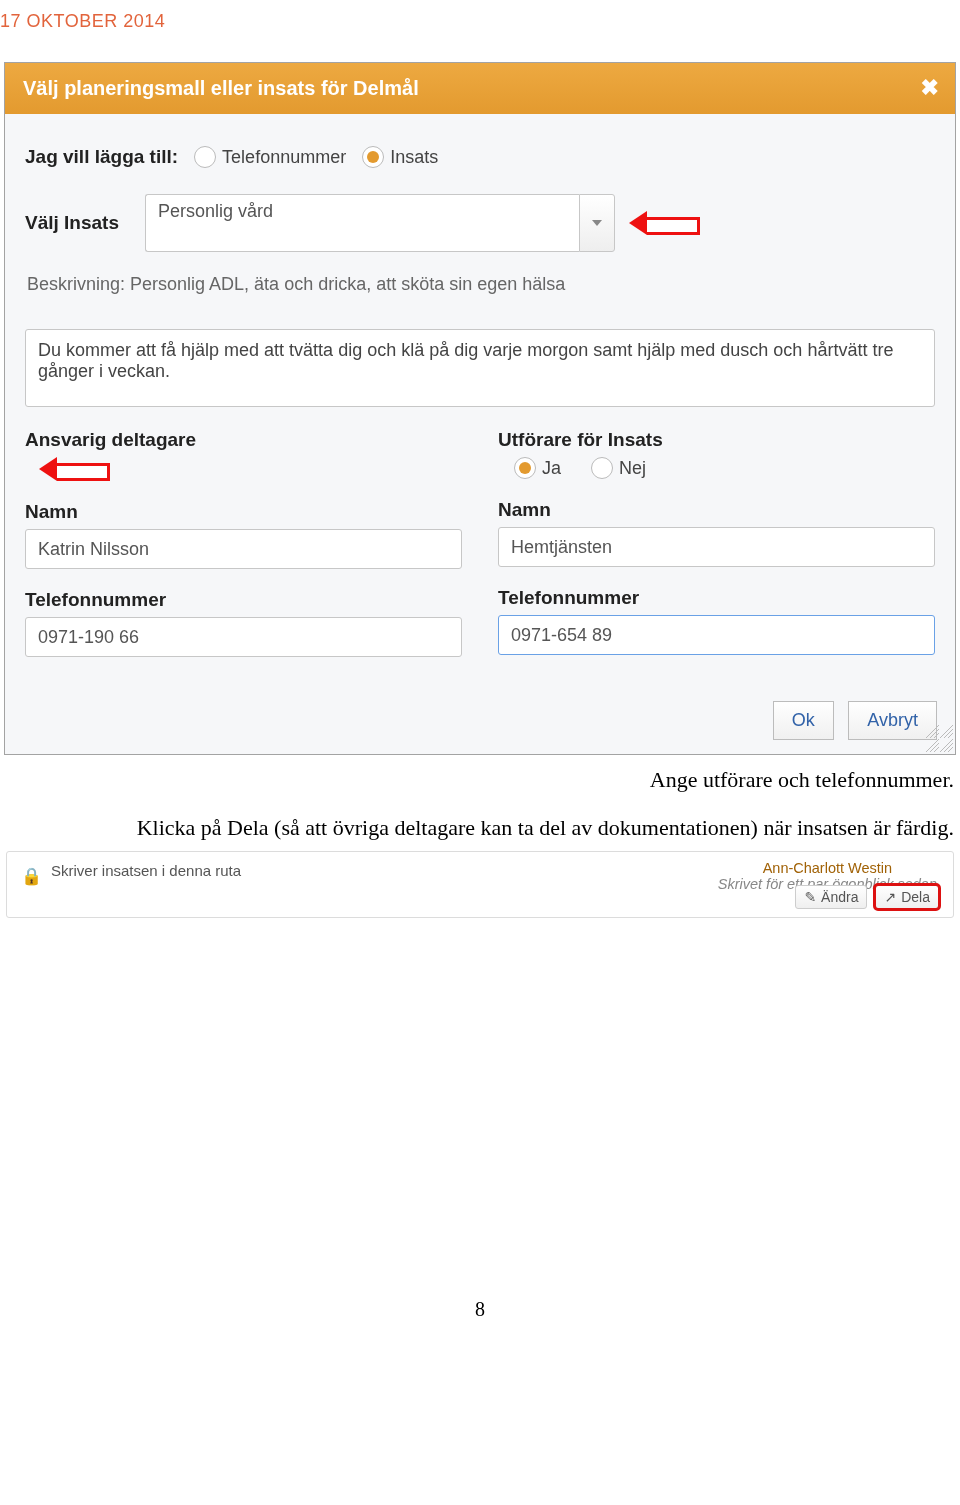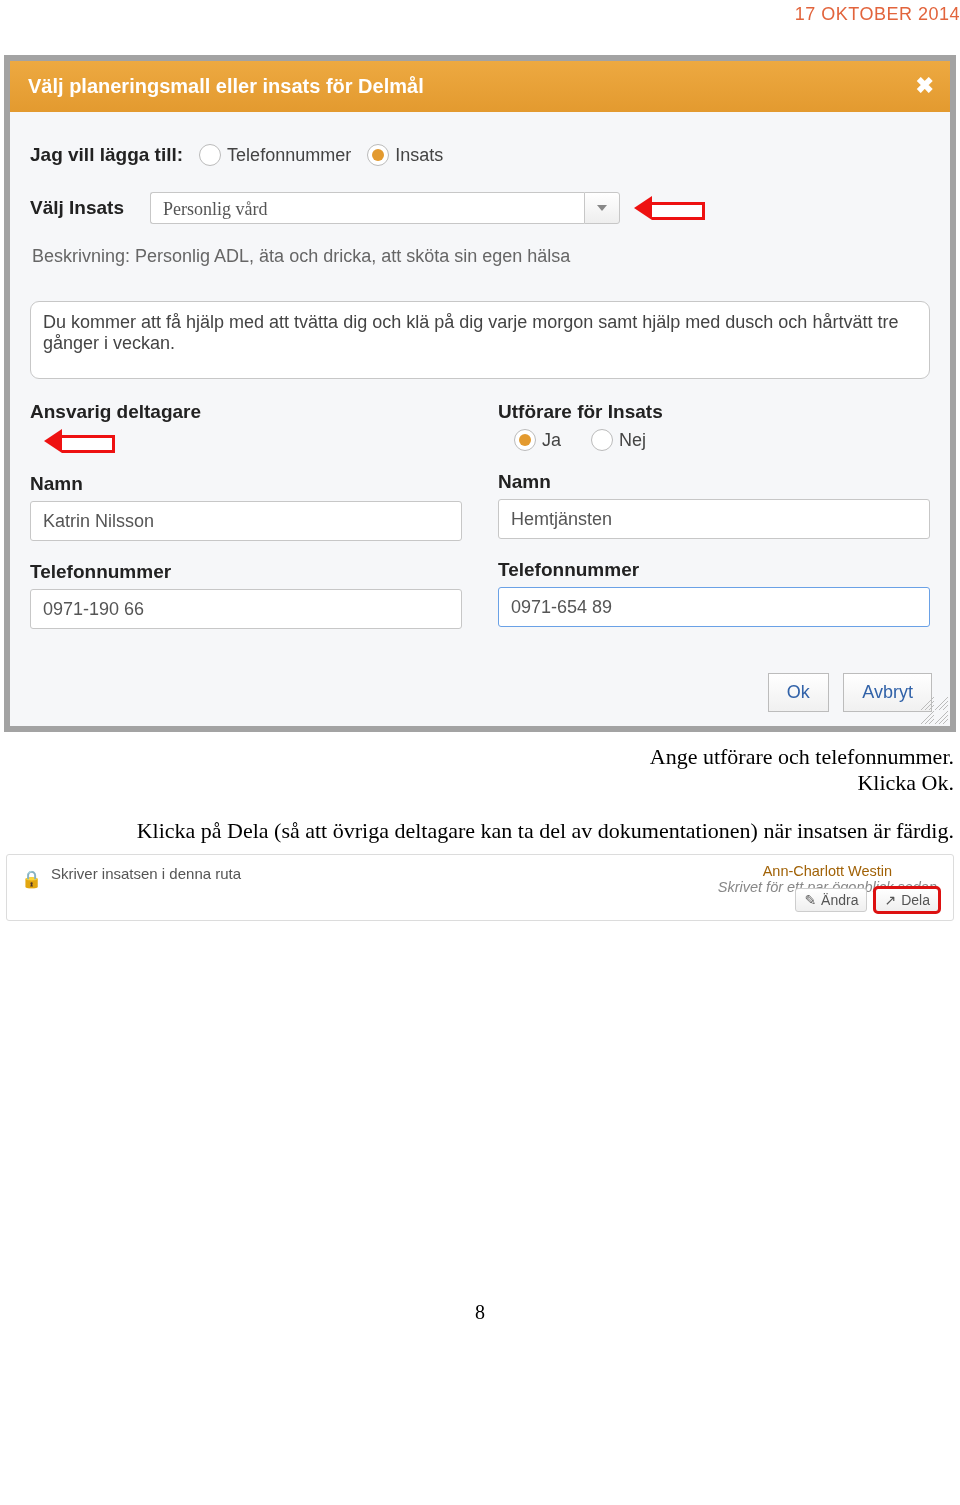--- a/index.html
+++ b/index.html
@@ -4,31 +4,31 @@
 <style>
   * { box-sizing: border-box; }
   body {
     margin: 0;
     font-family: "Trebuchet MS", "Lucida Grande", Verdana, Arial, sans-serif;
     background: #fff;
     color: #222;
     width: 960px;
   }
   .doc-header {
-    text-align: right;
+    text-align: left;
     color: #e2643c;
     font-size: 18px;
     letter-spacing: 0.5px;
-    padding: 4px 0 30px;
+    padding: 11px 0 30px;
     font-weight: 500;
   }
   .dialog {
     margin: 0 4px;
     background: #f6f7f9;
-    border: 6px solid #a3a3a3;
+    border: 1px solid #a3a3a3;
     position: relative;
   }
   .dialog-head {
     background: linear-gradient(#eda941, #e39a2f);
     color: #fff;
     font-weight: bold;
     font-size: 20px;
     padding: 14px 18px;
     position: relative;
   }
@@ -54,21 +54,21 @@
   }
   .radio-dot {
     width: 22px; height: 22px; border: 1px solid #bbb; border-radius: 50%;
     background: #fff; position: relative; margin-right: 6px;
   }
   .radio-dot.sel::after {
     content: ""; position: absolute; top: 4px; left: 4px; width: 12px; height: 12px;
     border-radius: 50%; background: #e39a2f;
   }
   .select-wrap {
-    display: flex; align-items: stretch; height: 32px; font-family: Liberation Serif, serif;
+    display: flex; align-items: stretch; height: 58px;
   }
   .select-input {
     flex: 1; border: 1px solid #c7c7c7; border-right: none;
     background: #fff; padding: 6px 12px; font-size: 18px; color: #555;
     border-radius: 3px 0 0 3px;
   }
   .select-btn {
     width: 36px; border: 1px solid #c7c7c7; background: linear-gradient(#ffffff,#eeeeee);
     border-radius: 0 3px 3px 0; display: flex; align-items: center; justify-content: center;
     cursor: pointer;
@@ -84,21 +84,21 @@
     content: ""; position: absolute; left: 0; top: 0;
     width: 0; height: 0; border-top: 12px solid transparent; border-bottom: 12px solid transparent;
     border-right: 18px solid #e11;
   }
   .red-arrow::after {
     content: ""; position: absolute; left: 18px; top: 6px; width: 50px; height: 12px;
     border: 3px solid #e11; border-left: none; background: #fff;
   }
   .desc-text { color: #666; font-size: 18px; padding: 8px 2px 0; }
   .textarea {
-    width: 100%; border: 1px solid #c7c7c7; background: #fff; border-radius: 9px;
+    width: 100%; border: 1px solid #c7c7c7; background: #fff; border-radius: 3px;
     padding: 10px 12px; font-size: 18px; color: #444; min-height: 78px; margin-top: 34px;
   }
   .two-col { display: flex; gap: 36px; margin-top: 22px; }
   .col { flex: 1; }
   .field-label { font-weight: bold; color: #222; font-size: 19px; margin-bottom: 6px; }
   .text-input {
     width: 100%; height: 40px; border: 1px solid #c7c7c7; background: #fff;
     border-radius: 3px; padding: 6px 12px; font-size: 18px; color: #555;
   }
   .text-input.hl { border: 1px solid #6aa1e6; background: #fff; }
@@ -230,21 +230,20 @@
 
   <div class="btn-row">
     <span class="btn">Ok</span>
     <span class="btn">Avbryt</span>
   </div>
   <div class="resize-handle"></div>
 </div>
 
 <div class="instr">
   <div>Ange utförare och telefonnummer.</div>
-  <div>Klicka Ok.</div>
   <div style="height:22px;"></div>
   <div>Klicka på Dela (så att övriga deltagare kan ta del av dokumentationen) när insatsen är färdig.</div>
 </div>
 
 <div class="note-card">
   <span class="lock-icon">🔒</span>
   <span>Skriver insatsen i denna ruta</span>
   <div class="note-meta">
     <div class="who">Ann-Charlott Westin</div>
     <div class="when">Skrivet för ett par ögonblick sedan</div>

